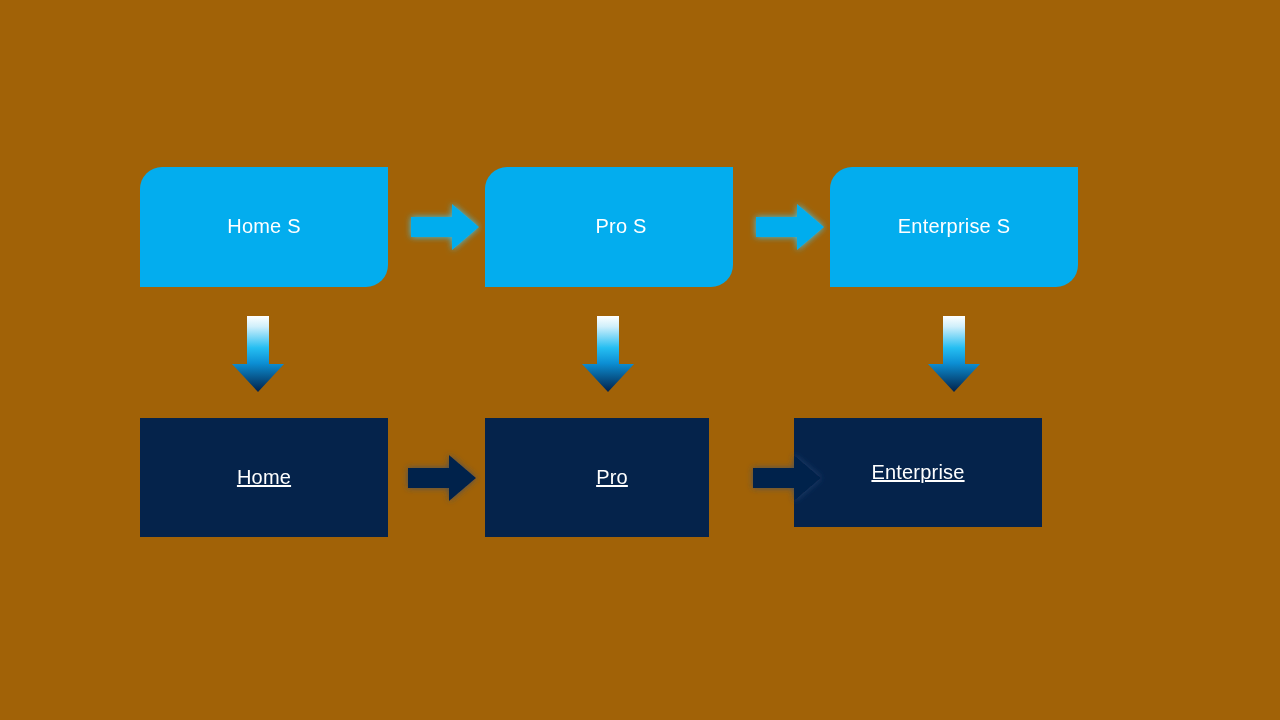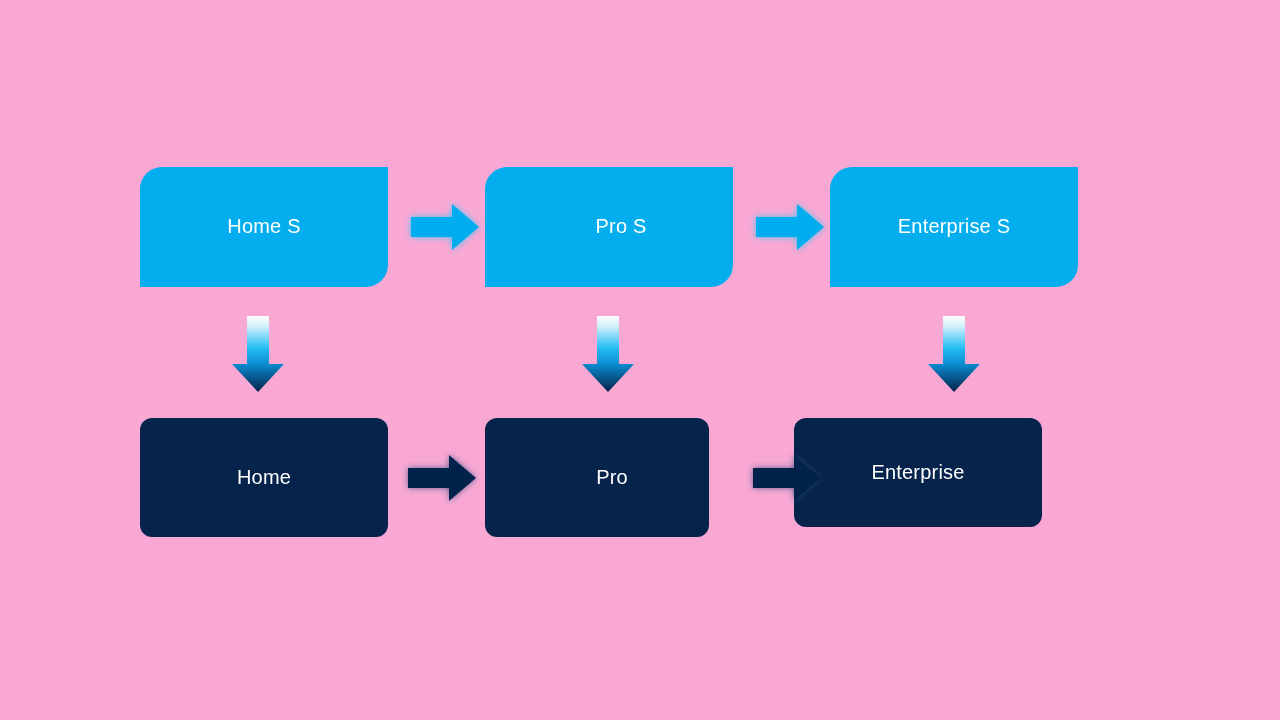--- a/index.html
+++ b/index.html
@@ -11,21 +11,21 @@
   body {
     width: 1280px;
     height: 720px;
     overflow: hidden;
     font-family: "Liberation Sans", sans-serif;
   }
   #canvas {
     position: relative;
     width: 1280px;
     height: 720px;
-    background: #f9a8d4;
+    background: #a16207;
   }
 
   
   .node {
     position: absolute;
     display: flex;
     align-items: center;
     justify-content: center;
     box-sizing: border-box;
     color: #ffffff;
@@ -34,21 +34,22 @@
     letter-spacing: 0.2px;
     line-height: 1.2;
     user-select: none;
   }
   .node-top {
     background: #03ADEE;
     border-radius: 22px 0 22px 0;
   }
   .node-bottom {
     background: #05234B;
-    border-radius: 12px;
+    border-radius: 0;
+    text-decoration: underline;
   }
   .node-label {
     display: block;
     text-align: center;
     padding-bottom: 2px;
   }
 
   
   .h-arrow {
     position: absolute;

